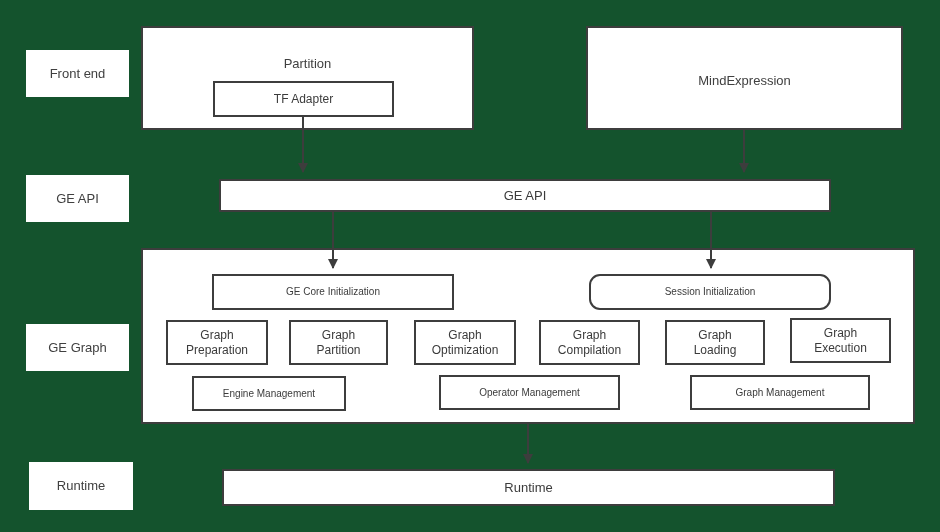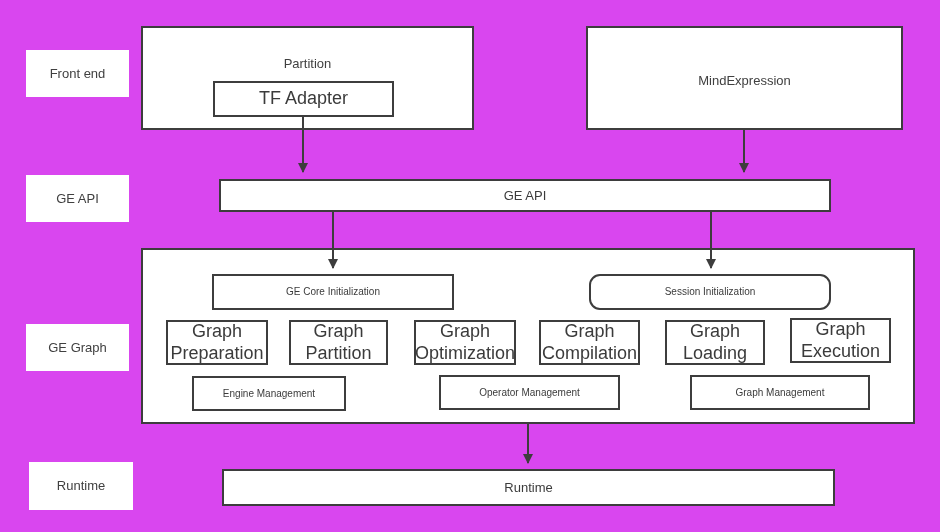--- a/index.html
+++ b/index.html
@@ -4,21 +4,21 @@
 <style>
   html, body {
     margin: 0;
     padding: 0;
     background: #000000;
   }
   #canvas {
     position: relative;
     width: 940px;
     height: 532px;
-    background: #d946ef;
+    background: #14532d;
     font-family: "Liberation Sans", sans-serif;
     overflow: hidden;
   }
   .box {
     position: absolute;
     box-sizing: border-box;
     background: #ffffff;
     color: #3b3b3b;
     display: flex;
     align-items: center;
@@ -43,21 +43,21 @@
     position: absolute;
     left: 0;
     right: 0;
     text-align: center;
     color: #404040;
     font-size: 13px;
   }
   
   .node {
     border: 2px solid #3d3d3d;
-    font-size: 18px;
+    font-size: 12px;
   }
   .node.wide { font-size: 10px; }
   .bar {
     border: 2px solid #3d3d3d;
     font-size: 13px;
   }
   
   #wires {
     position: absolute;
     left: 0;

